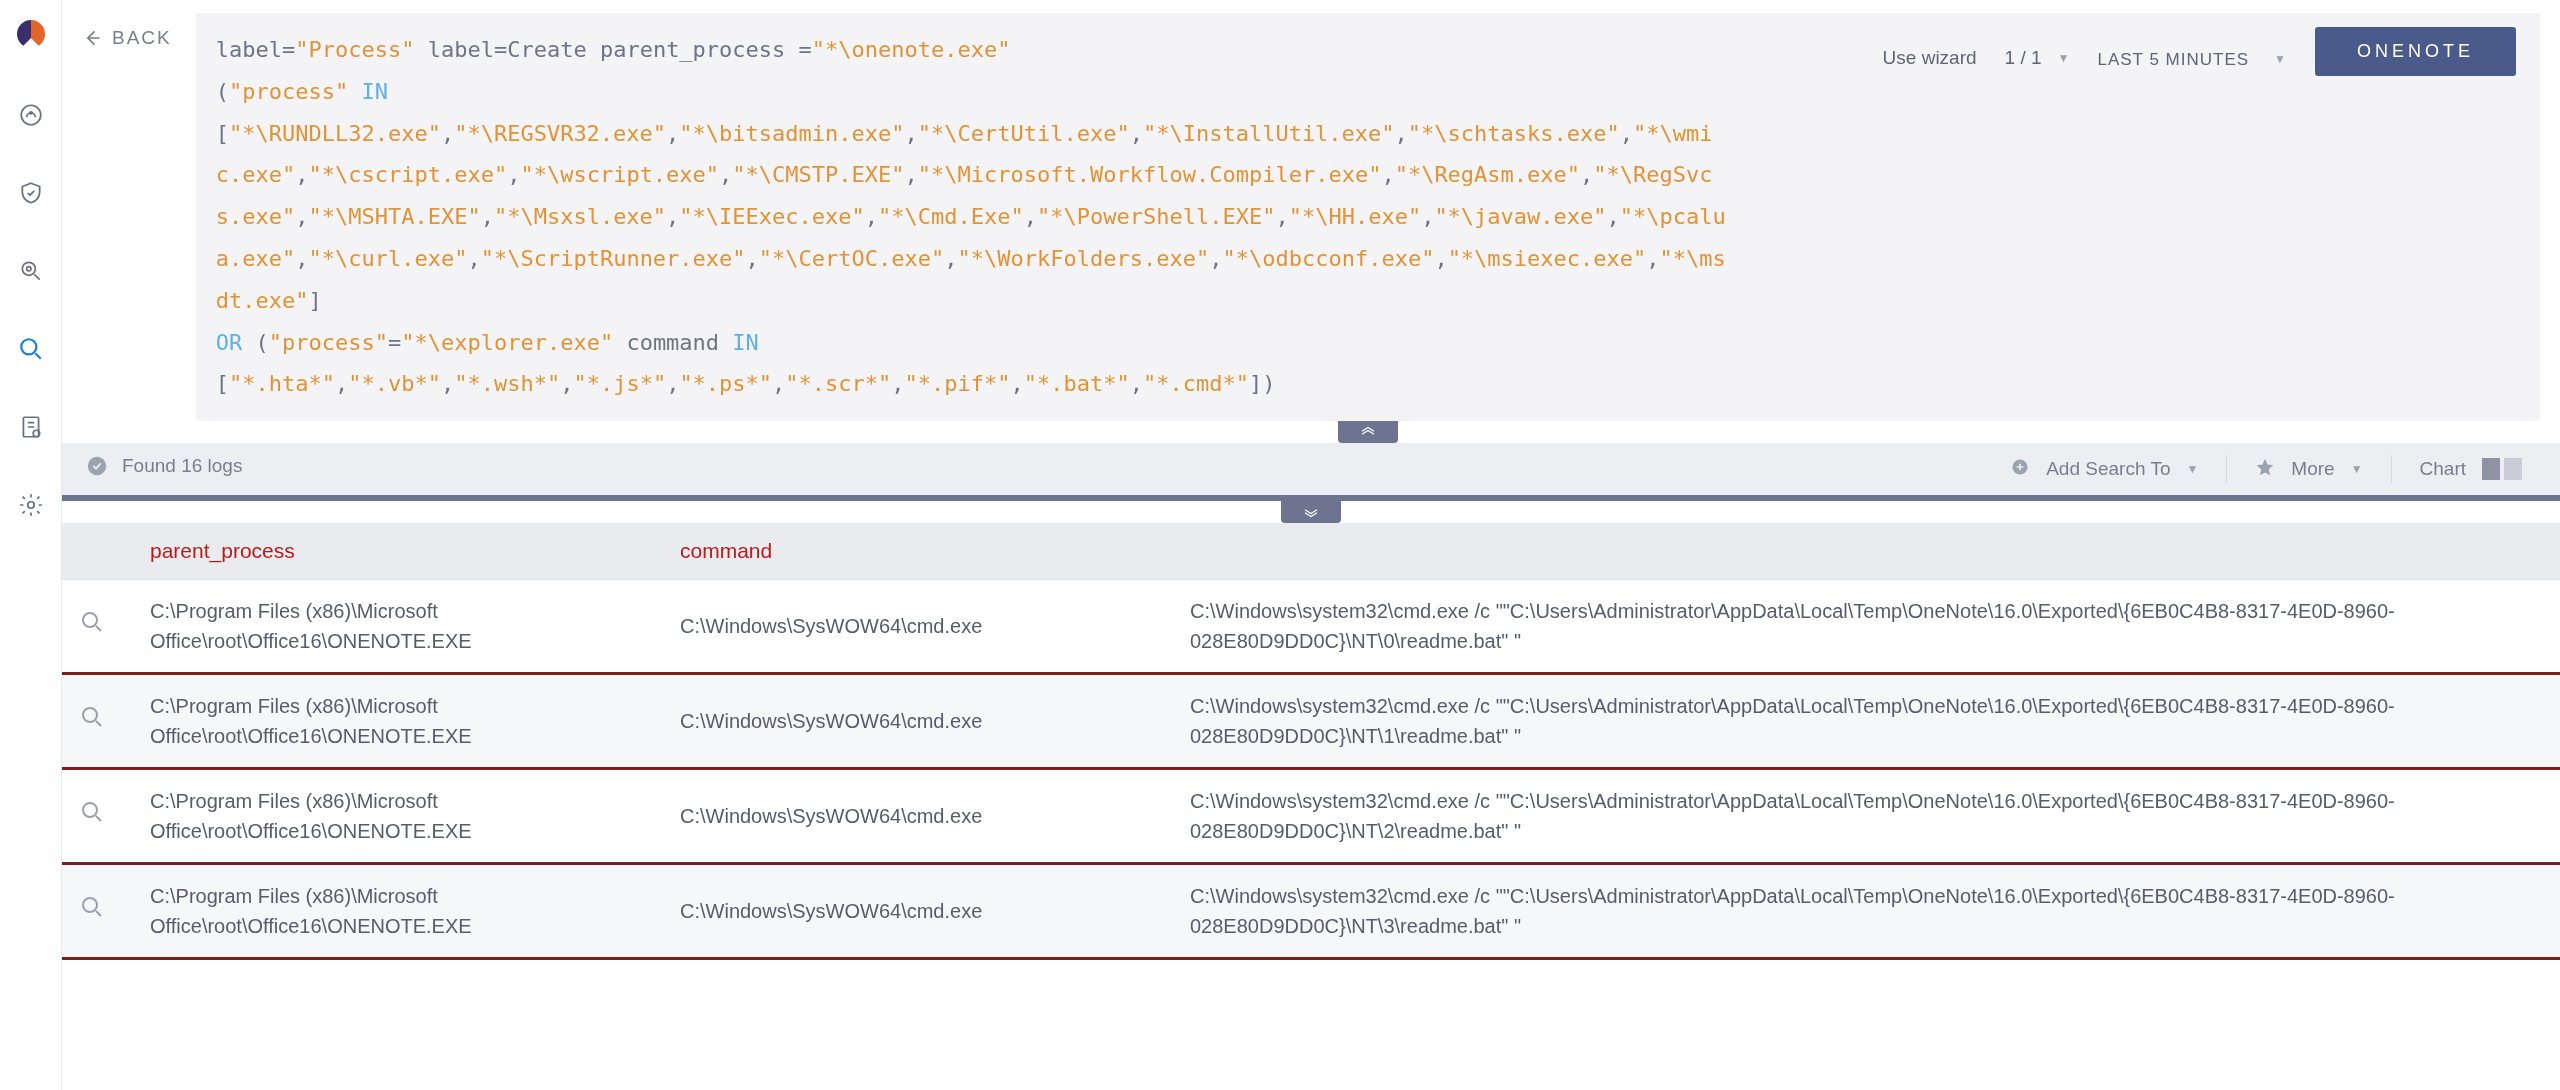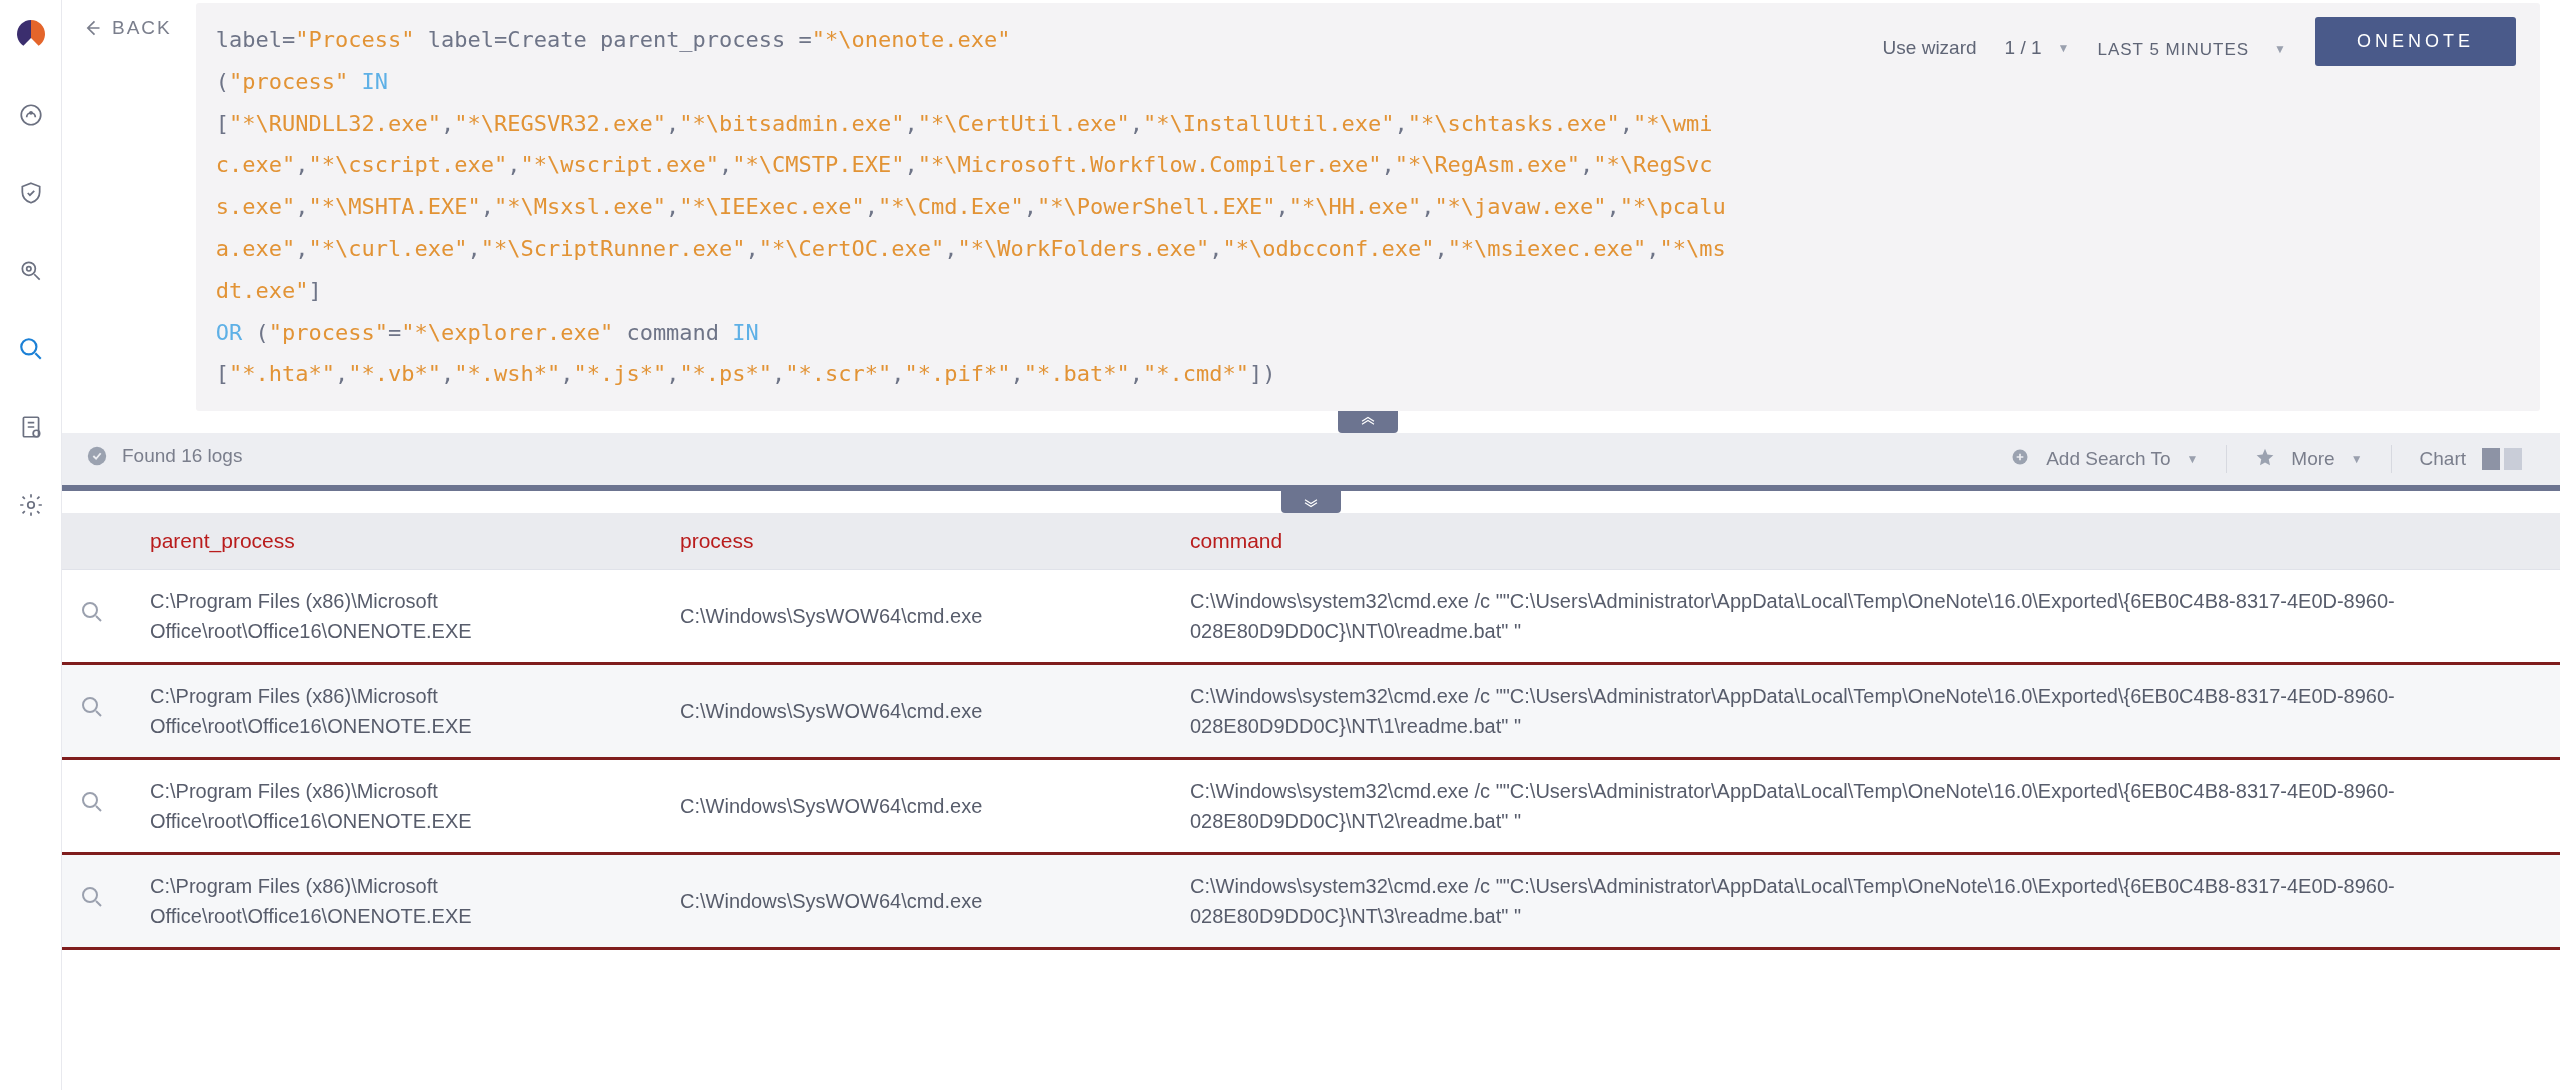--- a/index.html
+++ b/index.html
@@ -20,21 +20,21 @@
     flex-direction: column;
     align-items: center;
     padding-top: 18px;
     gap: 52px;
   }
   .logo-icon svg, .side-icon svg { display:block; }
   .side-icon { color:#6b7080; cursor:pointer; }
   .side-icon.active { color:#1b80d6; }
   .main { flex:1; display:flex; flex-direction:column; }
   .topbar {
-    display:flex; align-items:flex-start; padding: 3px 20px 0 20px;
+    display:flex; align-items:flex-start; padding: 13px 20px 0 20px;
     gap: 24px;
   }
   .backbtn { display:flex; align-items:center; gap:10px; color:#7a7e8c; letter-spacing:2px; font-size:19px; cursor:pointer; padding-top:14px;}
   .query-wrap { flex:1; display:flex; flex-direction:column; }
   .query-box {
     background:#f4f3f5;
     border-radius:3px;
     padding: 16px 20px 16px 20px;
     font-family: "Menlo","Consolas",monospace;
     font-size: 22px;
@@ -245,21 +245,20 @@
     <div class="expand-handle">
       <svg width="18" height="12" viewBox="0 0 24 12">
           <path d="M4 3l8 5 8-5M4 7l8 5 8-5" fill="none" stroke="#fff" stroke-width="1.5"></path>
         </svg>
     </div>
 
     <div class="table">
       <div class="thead">
         <div class="th col-mag"></div>
         <div class="th col-pp">parent_process</div>
-        <div class="th col-proc">process</div>
         <div class="th col-cmd">command</div>
       </div>
       <div id="tbody">
           <div class="trow">
             <div class="td col-mag"><span class="mag-icon"><svg width="24" height="24" viewBox="0 0 24 24" fill="none" stroke="currentColor" stroke-width="2">
                   <circle cx="10" cy="10" r="7"></circle>
                   <path d="M16 16l5 5"></path>
                 </svg></span></div>
             <div class="td col-pp">C:\Program Files (x86)\Microsoft Office\root\Office16\ONENOTE.EXE</div>
             <div class="td col-proc">C:\Windows\SysWOW64\cmd.exe</div>

